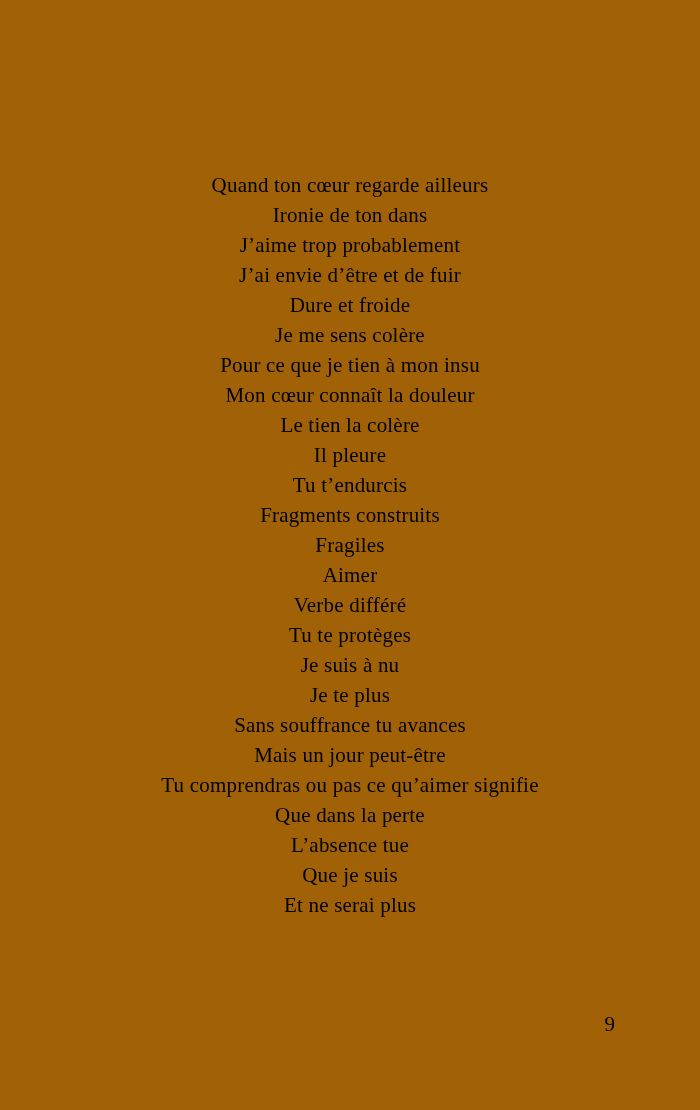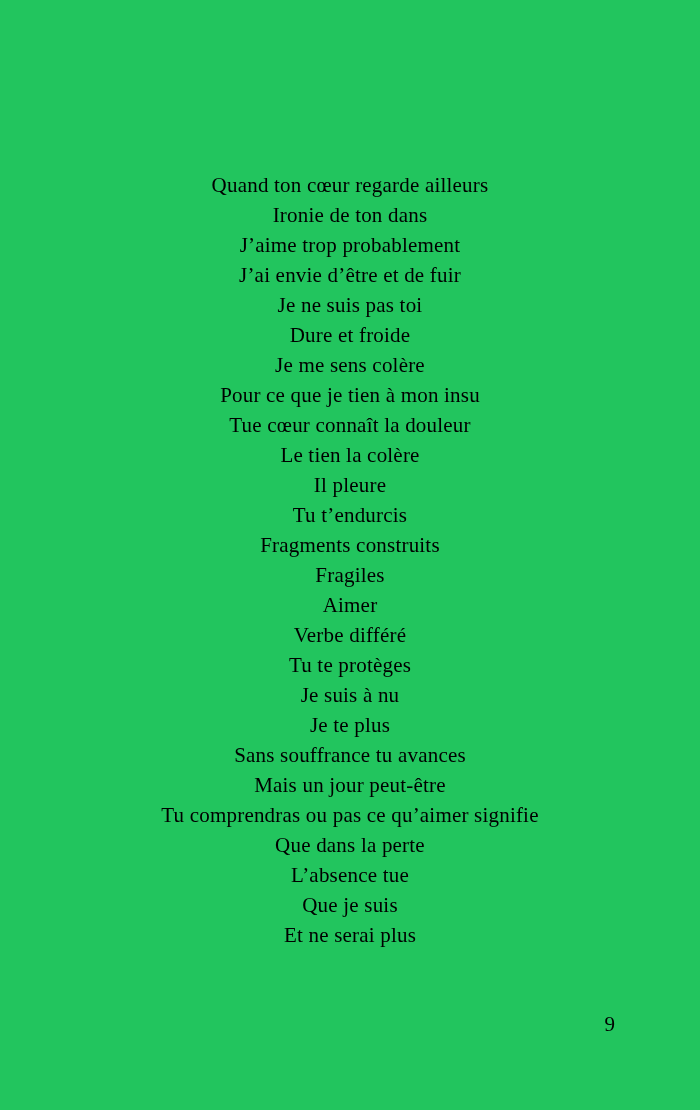--- a/index.html
+++ b/index.html
@@ -10,21 +10,21 @@
     width: 700px;
     height: 1110px;
     background: #ffffff;
     position: relative;
     overflow: hidden;
     font-family: "Liberation Serif", "DejaVu Serif", serif;
   }
   .book-page {
     position: absolute;
     inset: 0;
-    background: #22c55e;
+    background: #a16207;
   }
   .poem {
     position: absolute;
     top: 170px;
     left: 0;
     width: 700px;
     text-align: center;
   }
   .poem-line {
     font-size: 21px;
@@ -45,25 +45,24 @@
 </style>
 </head>
 <body>
 
 <div class="book-page">
   <div class="poem" id="poem-container">
       <div class="poem-line">Quand ton cœur regarde ailleurs</div>
       <div class="poem-line">Ironie de ton dans</div>
       <div class="poem-line">J’aime trop probablement</div>
       <div class="poem-line">J’ai envie d’être et de fuir</div>
-      <div class="poem-line">Je ne suis pas toi</div>
       <div class="poem-line">Dure et froide</div>
       <div class="poem-line">Je me sens colère</div>
       <div class="poem-line">Pour ce que je tien à mon insu</div>
-      <div class="poem-line">Tue cœur connaît la douleur</div>
+      <div class="poem-line">Mon cœur connaît la douleur</div>
       <div class="poem-line">Le tien la colère</div>
       <div class="poem-line">Il pleure</div>
       <div class="poem-line">Tu t’endurcis</div>
       <div class="poem-line">Fragments construits</div>
       <div class="poem-line">Fragiles</div>
       <div class="poem-line">Aimer</div>
       <div class="poem-line">Verbe différé</div>
       <div class="poem-line">Tu te protèges</div>
       <div class="poem-line">Je suis à nu</div>
       <div class="poem-line">Je te plus</div>

